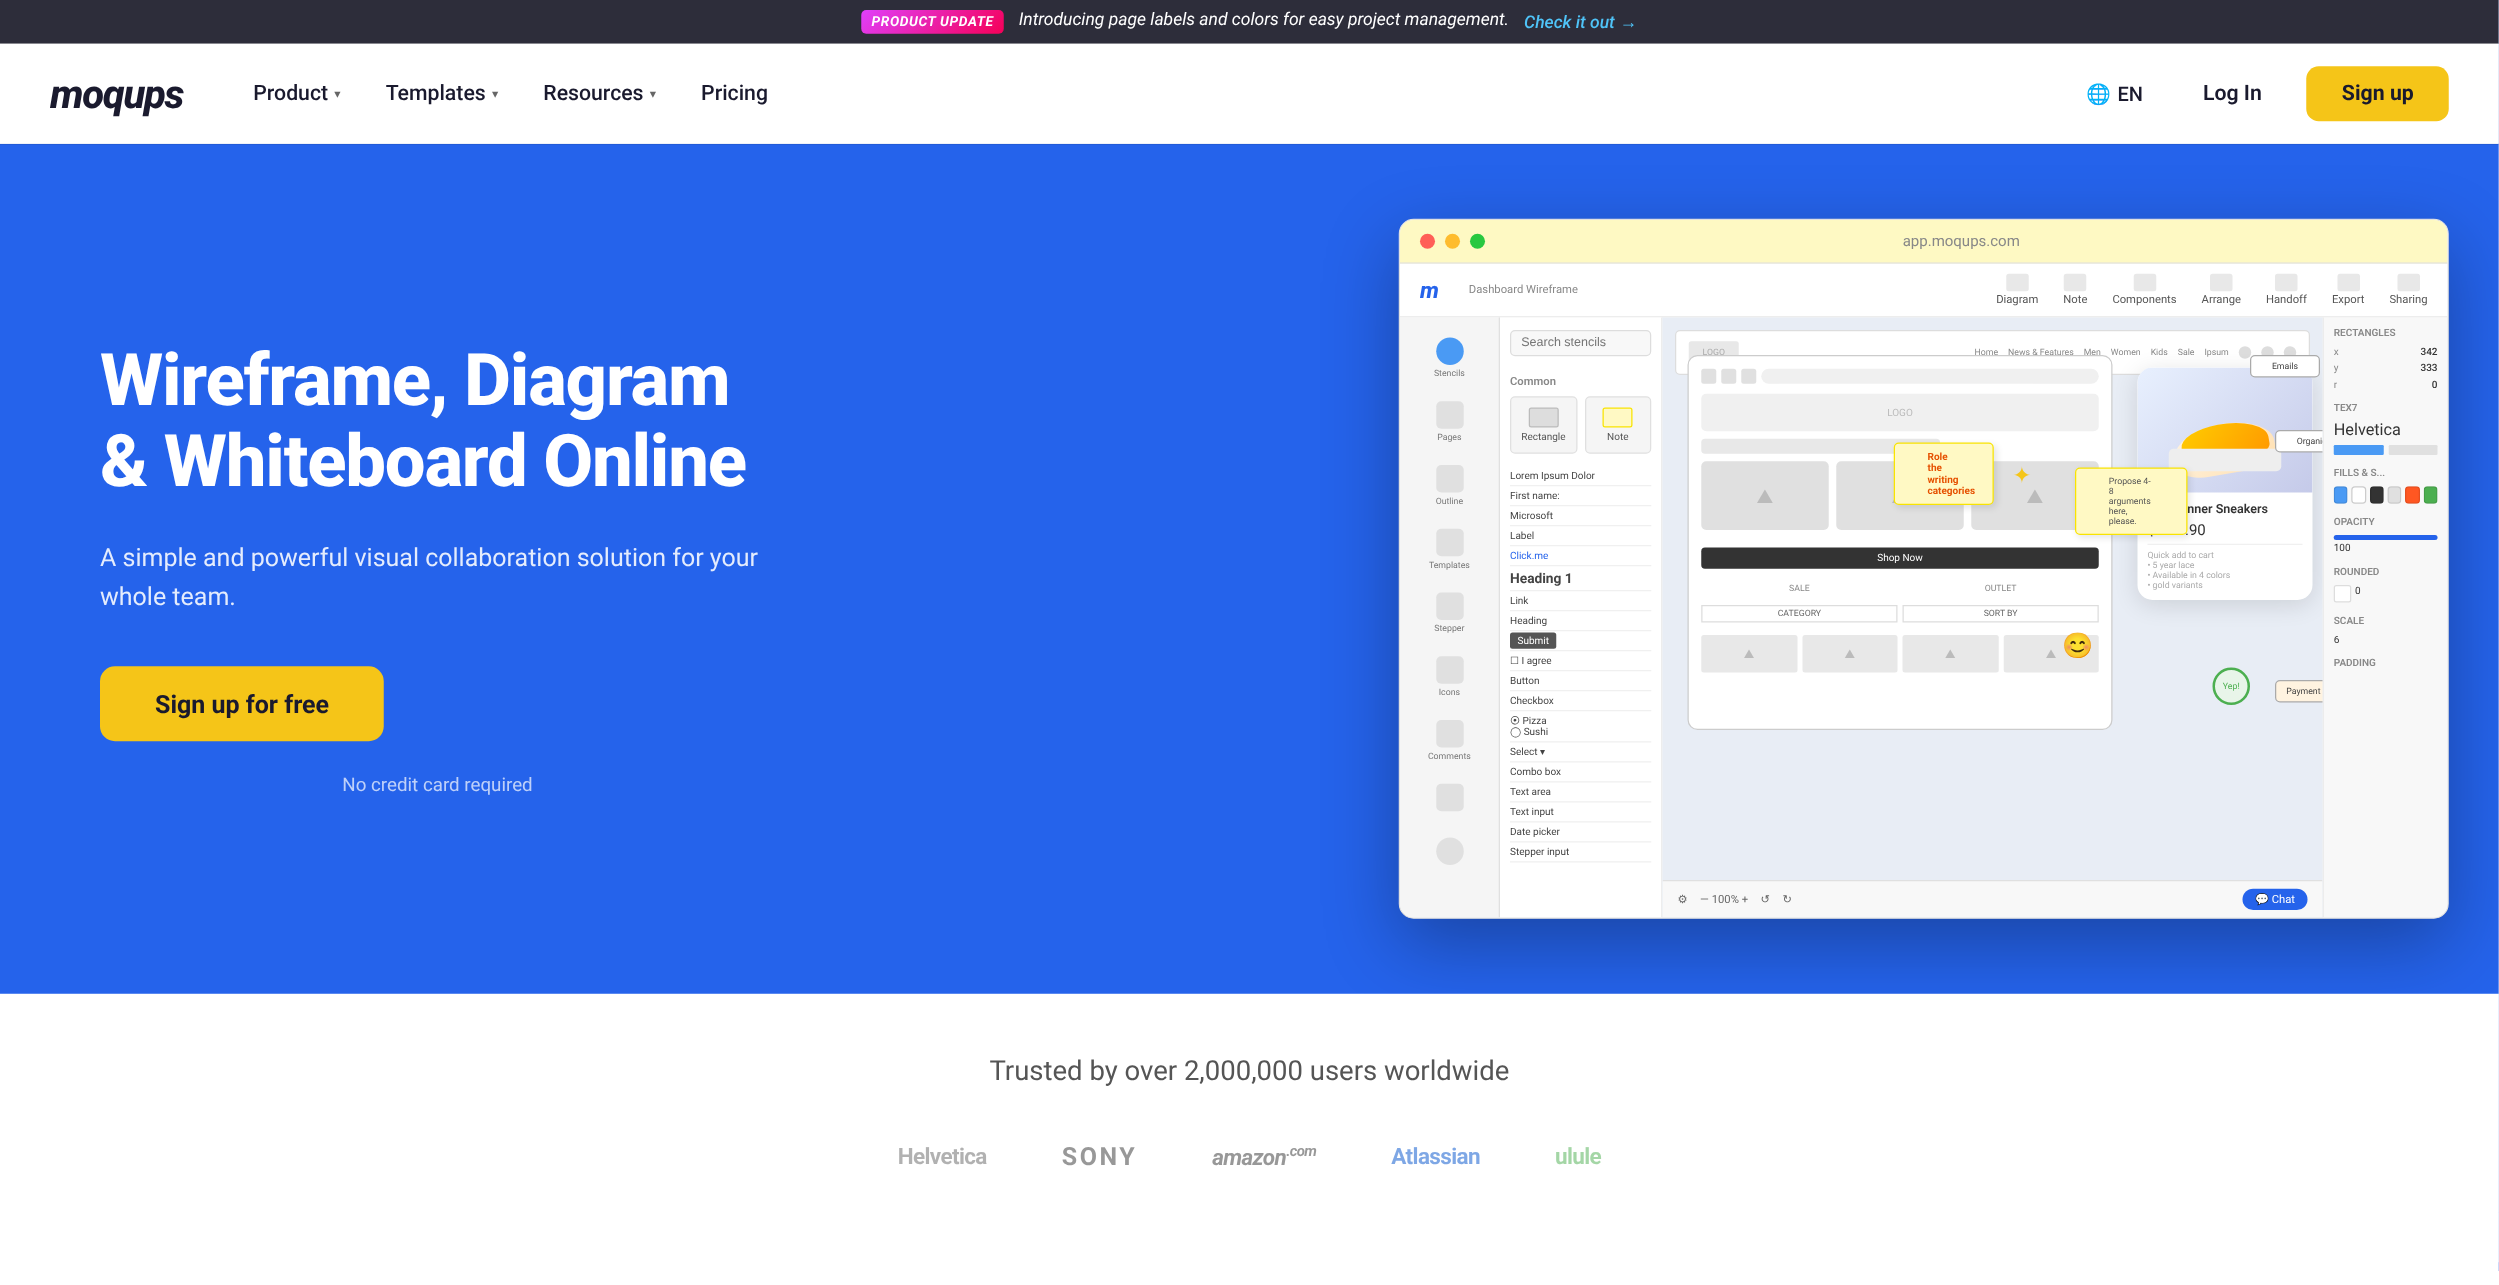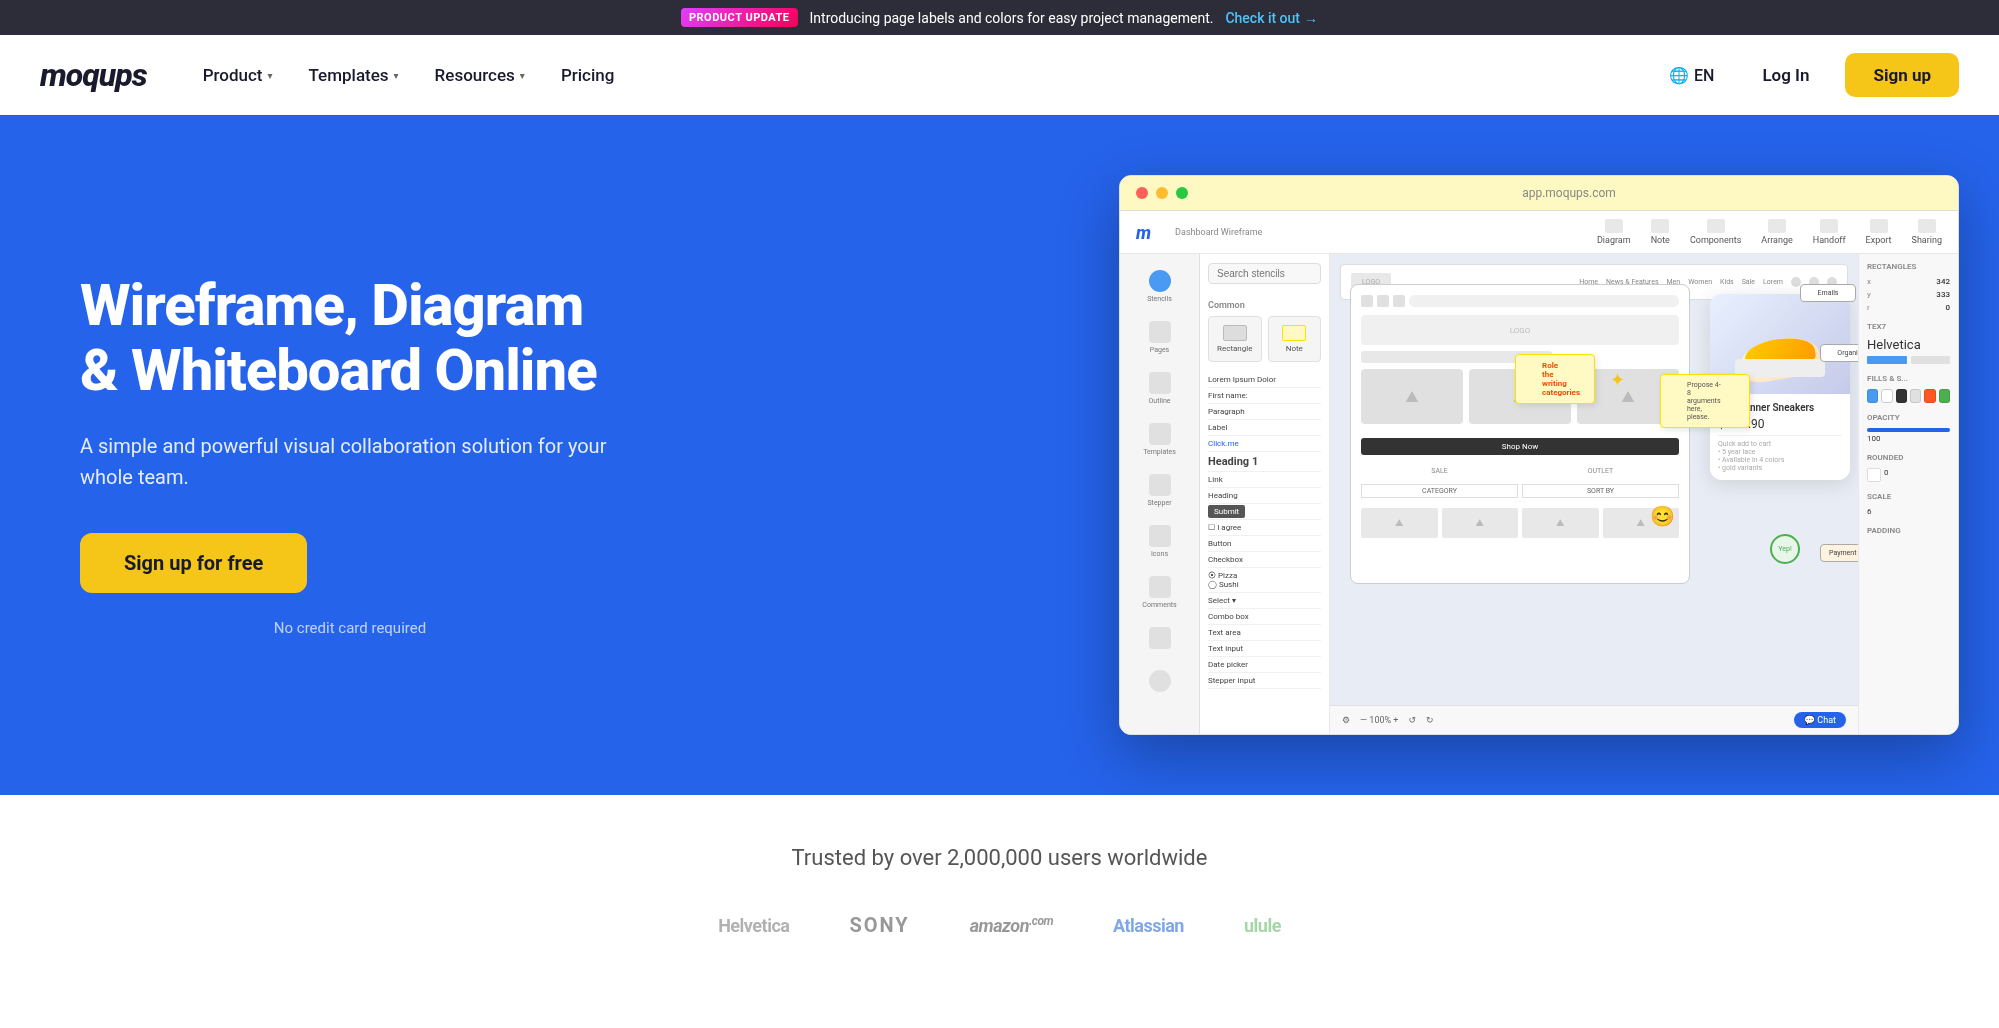--- a/index.html
+++ b/index.html
@@ -3,25 +3,25 @@
   <meta charset="utf-8">
   <style>
     *, *::before, *::after { box-sizing: border-box; margin: 0; padding: 0; }
     body { font-family: -apple-system, BlinkMacSystemFont, 'Segoe UI', Roboto, sans-serif; overflow-x: hidden; }
 
     
     .announcement-bar {
       background: #2d2d3a;
       color: #fff;
       display: flex;
-      align-items: center;
       justify-content: center;
       gap: 12px;
       padding: 8px 20px;
       font-size: 14px;
+      font-style: italic;
     }
     .announcement-badge {
       background: #f3c;
       color: #fff;
       font-size: 11px;
       font-weight: 700;
       padding: 3px 8px;
       border-radius: 4px;
       letter-spacing: 0.5px;
       text-transform: uppercase;
@@ -597,21 +597,21 @@
               <div class="stencil-shape"></div>
               <span>Rectangle</span>
             </div>
             <div class="stencil-item">
               <div class="stencil-shape" style="background:#fff9c4;border-color:#f9e400;"></div>
               <span>Note</span>
             </div>
           </div>
           <div class="stencil-text-item">Lorem Ipsum Dolor</div>
           <div class="stencil-text-item">First name:</div>
-          <div class="stencil-text-item">Paragraph</div>
+          <div class="stencil-text-item">Microsoft</div>
           <div class="stencil-text-item">Label</div>
           <div class="stencil-text-item" style="color:#2563eb;">Click.me</div>
           <div class="stencil-text-item" style="font-size:11px;font-weight:700;">Heading 1</div>
           <div class="stencil-text-item">Link</div>
           <div class="stencil-text-item">Heading</div>
           <div class="stencil-text-item">
             <span style="background:#555;color:#fff;padding:2px 6px;border-radius:2px;font-size:8px;">Submit</span>
           </div>
           <div class="stencil-text-item">☐ I agree</div>
           <div class="stencil-text-item">Button</div>
@@ -629,21 +629,21 @@
 
           <div style="position:absolute;top:10px;left:10px;right:10px;height:36px;background:#fff;border:1px solid #ddd;border-radius:4px;display:flex;align-items:center;padding:0 10px;gap:10px;">
             <div style="width:40px;height:18px;background:#e8e8e8;border-radius:2px;font-size:7px;display:flex;align-items:center;justify-content:center;color:#aaa;">LOGO</div>
             <div style="flex:1;display:flex;gap:8px;justify-content:flex-end;align-items:center;">
               <div style="font-size:7px;color:#888;">Home</div>
               <div style="font-size:7px;color:#888;">News &amp; Features</div>
               <div style="font-size:7px;color:#888;">Men</div>
               <div style="font-size:7px;color:#888;">Women</div>
               <div style="font-size:7px;color:#888;">Kids</div>
               <div style="font-size:7px;color:#888;">Sale</div>
-              <div style="font-size:7px;color:#888;">Lorem</div>
+              <div style="font-size:7px;color:#888;">Ipsum</div>
               <div style="width:10px;height:10px;background:#ddd;border-radius:50%;"></div>
               <div style="width:10px;height:10px;background:#ddd;border-radius:50%;"></div>
               <div style="width:10px;height:10px;background:#ddd;border-radius:50%;"></div>
             </div>
           </div>
 
           <div class="wireframe-browser">
             <div class="wb-bar">
               <div class="wb-icon"></div>
               <div class="wb-icon"></div>

